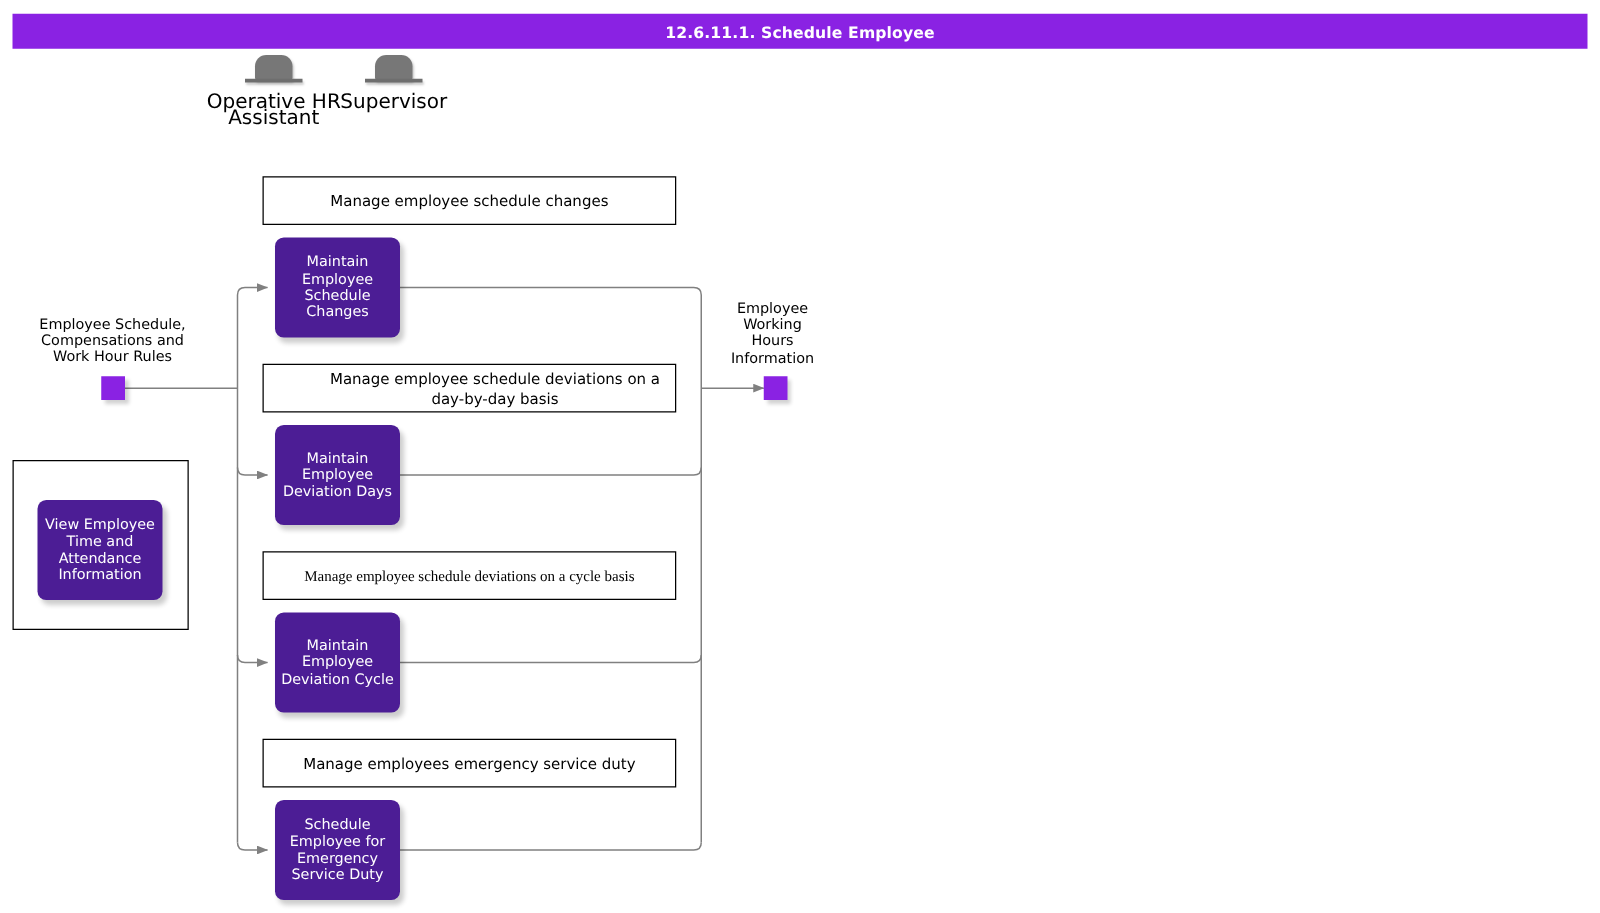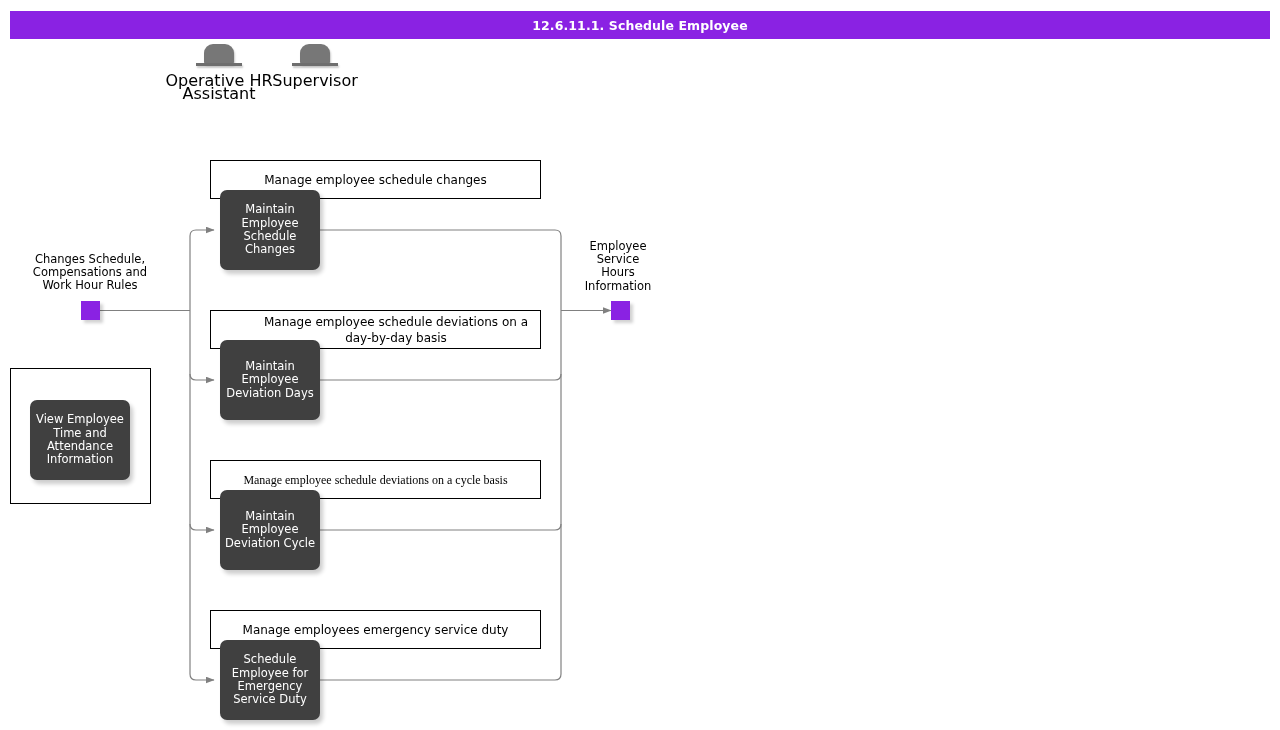--- a/index.html
+++ b/index.html
@@ -48,27 +48,26 @@
   
   .procbox{
     position:absolute;
     background:#ffffff;
     border:1px solid #000000;
     display:flex;align-items:center;justify-content:center;
     text-align:center;
     font-size:12px;color:#000000;line-height:16px;
     box-sizing:border-box;
     z-index:3;
-    margin-top:19px;
   }
 
   
   .greenbox{
     position:absolute;
-    background:#404040;
+    background:#4c1d95;
     border-radius:7px;
     display:flex;align-items:center;justify-content:center;
     text-align:center;
     color:#ffffff;font-size:11.5px;line-height:13.3px;
     box-shadow:3px 4px 4px rgba(0,0,0,0.20);
     box-sizing:border-box;
     z-index:4;
     padding:0 4px;
   }
 
@@ -142,31 +141,31 @@
       <div class="dome"></div>
         <div class="brim"></div>
     </div>
     <div class="alabel">
       <div>Supervisor</div>
     </div>
   </div>
 
   <div class="dataitem">
     <div class="dlabel" style="left:0px;top:253px;width:180px;">
-      <div>Changes Schedule,</div>
+      <div>Employee Schedule,</div>
       <div>Compensations and</div>
       <div>Work Hour Rules</div>
     </div>
     <div class="swatch" style="left:81px;top:301px;"></div>
   </div>
 
   <div class="dataitem">
     <div class="dlabel" style="left:553px;top:240px;width:130px;">
       <div>Employee</div>
-      <div>Service</div>
+      <div>Working</div>
       <div>Hours</div>
       <div>Information</div>
     </div>
     <div class="swatch" style="left:611px;top:301px;"></div>
   </div>
 
   <div class="procbox" style="left:210px;top:141px;width:331px;height:39px;">
     <div>
       <div>Manage employee schedule changes</div>
     </div>

